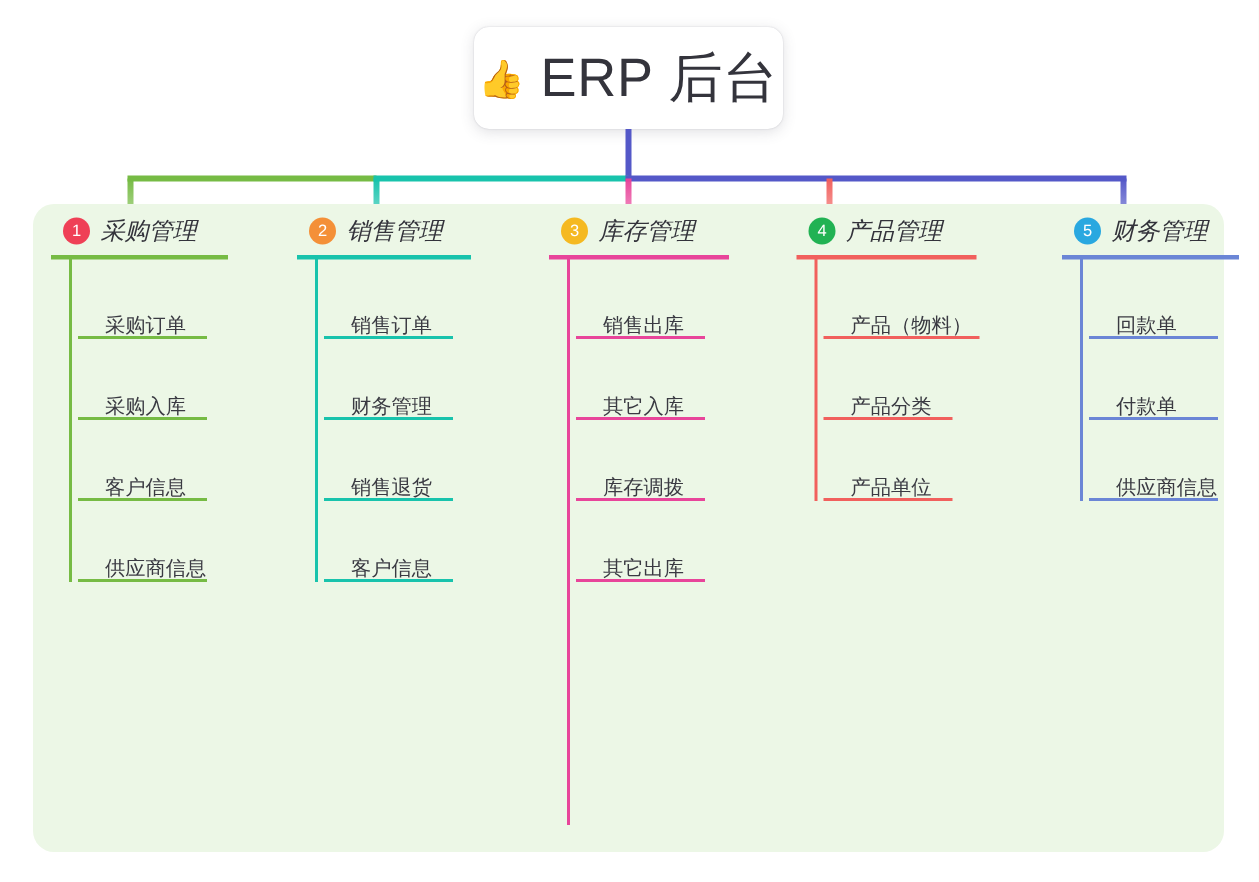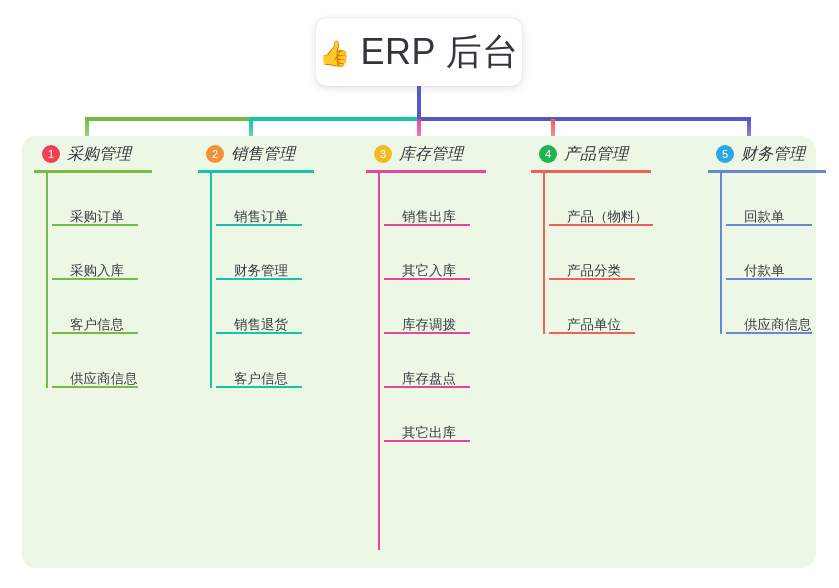--- a/index.html
+++ b/index.html
@@ -229,24 +229,20 @@
           </div>
           <div class="leaf">
             <span class="leaf-label">其它入库</span>
             <div class="leaf-rule" style="background: rgb(232, 69, 154);"></div>
           </div>
           <div class="leaf">
             <span class="leaf-label">库存调拨</span>
             <div class="leaf-rule" style="background: rgb(232, 69, 154);"></div>
           </div>
           <div class="leaf">
-            <span class="leaf-label">库存盘点</span>
-            <div class="leaf-rule" style="background: rgb(232, 69, 154);"></div>
-          </div>
-          <div class="leaf">
             <span class="leaf-label">其它出库</span>
             <div class="leaf-rule" style="background: rgb(232, 69, 154);"></div>
           </div>
         </div>
       </div>
       <div class="col" id="col-4">
         <div class="col-head">
           <span class="badge" style="background: rgb(33, 178, 83);">4</span>
           <span class="col-title">产品管理</span>
           <div class="head-rule" style="background: rgb(241, 96, 93); width: 120px; top: 34px;"></div>

